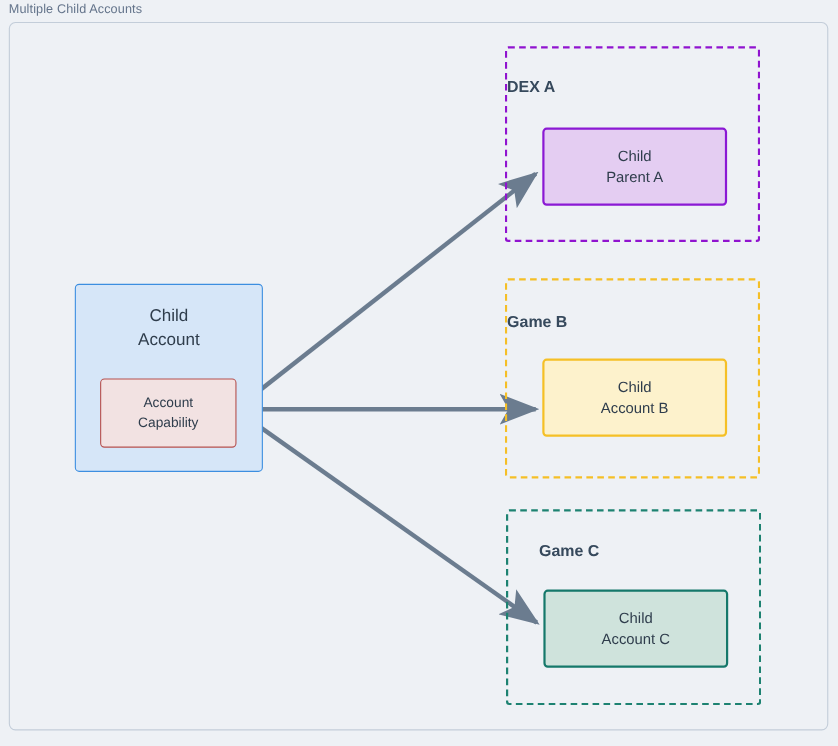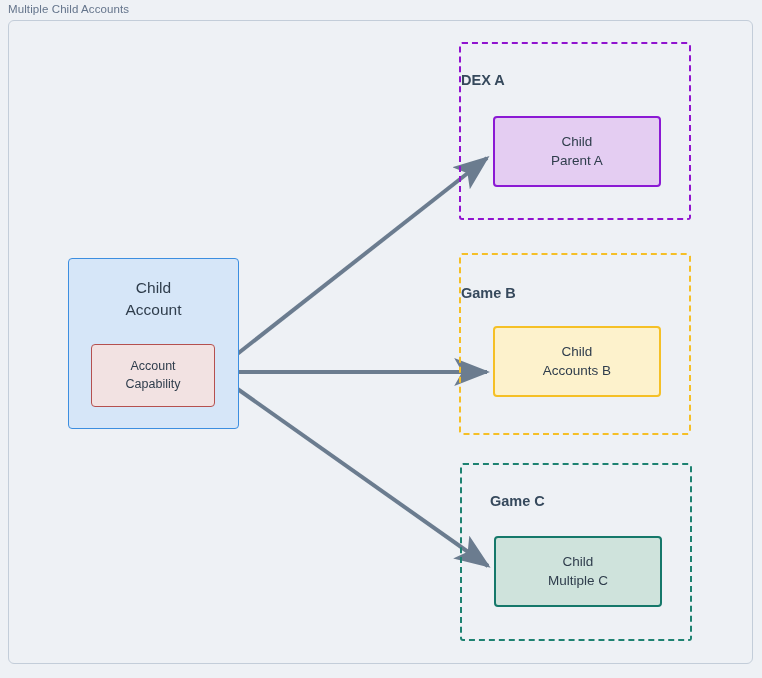--- a/index.html
+++ b/index.html
@@ -183,24 +183,24 @@
   <div class="node child-a">
     <span>Child</span>
     <span class="line2">Parent A</span>
   </div>
 
   <div class="group group-defi">
     <div class="group-title">Game B</div>
   </div>
   <div class="node child-b">
     <span>Child</span>
-    <span class="line2">Accounts B</span>
+    <span class="line2">Account B</span>
   </div>
 
   <div class="group group-game">
     <div class="group-title">Game C</div>
   </div>
   <div class="node child-c">
     <span>Child</span>
-    <span class="line2">Multiple C</span>
+    <span class="line2">Account C</span>
   </div>
 
 </div>
 
 </body></html>

